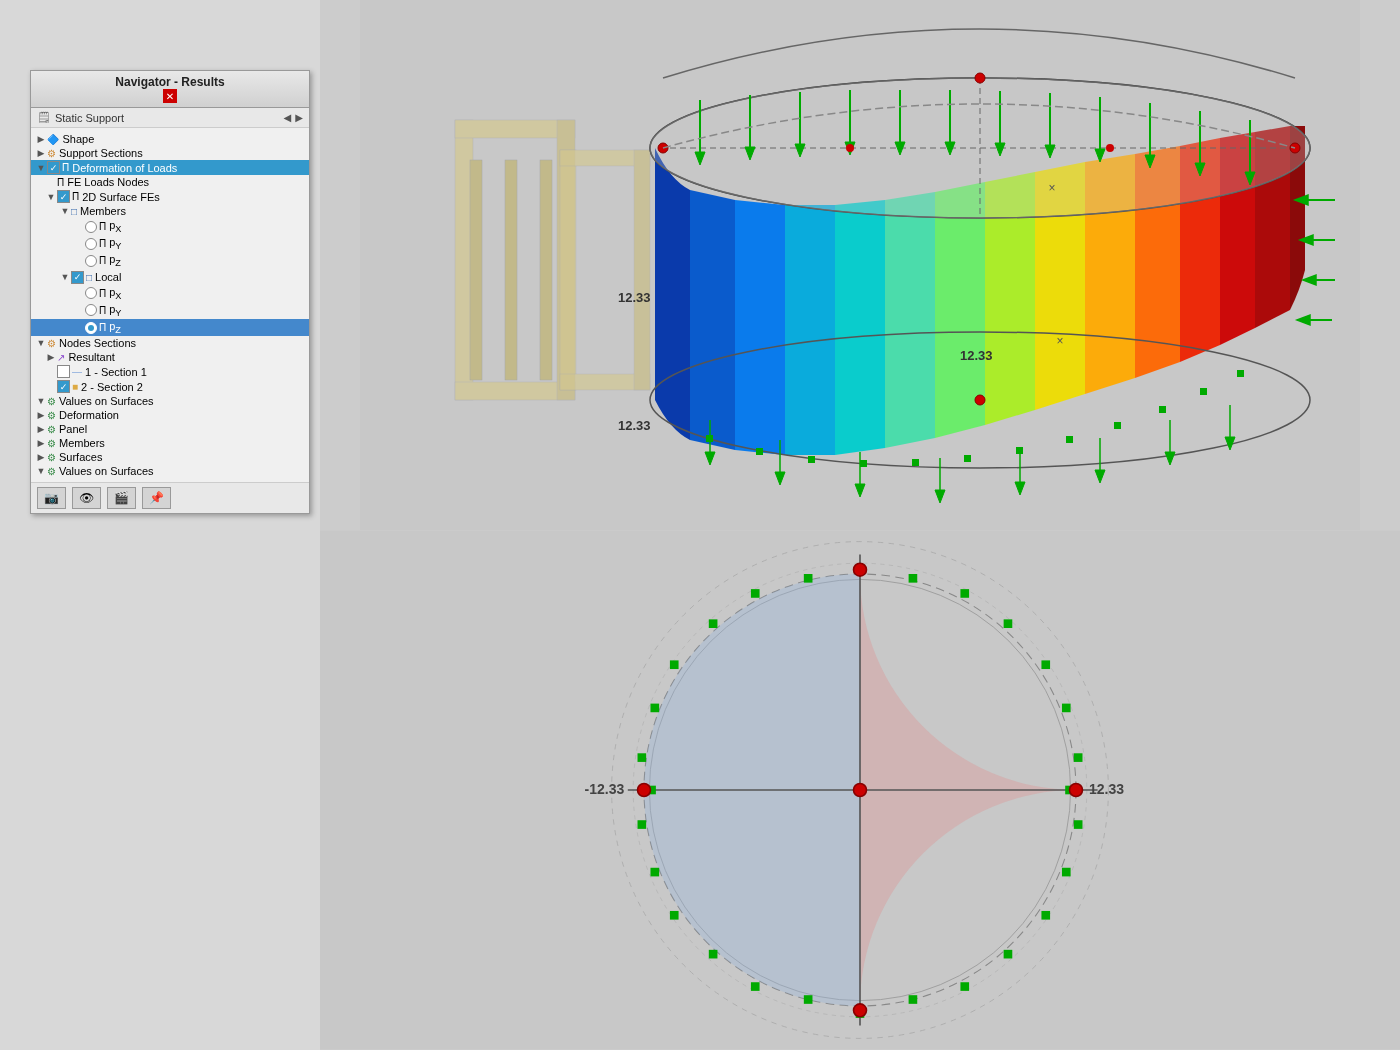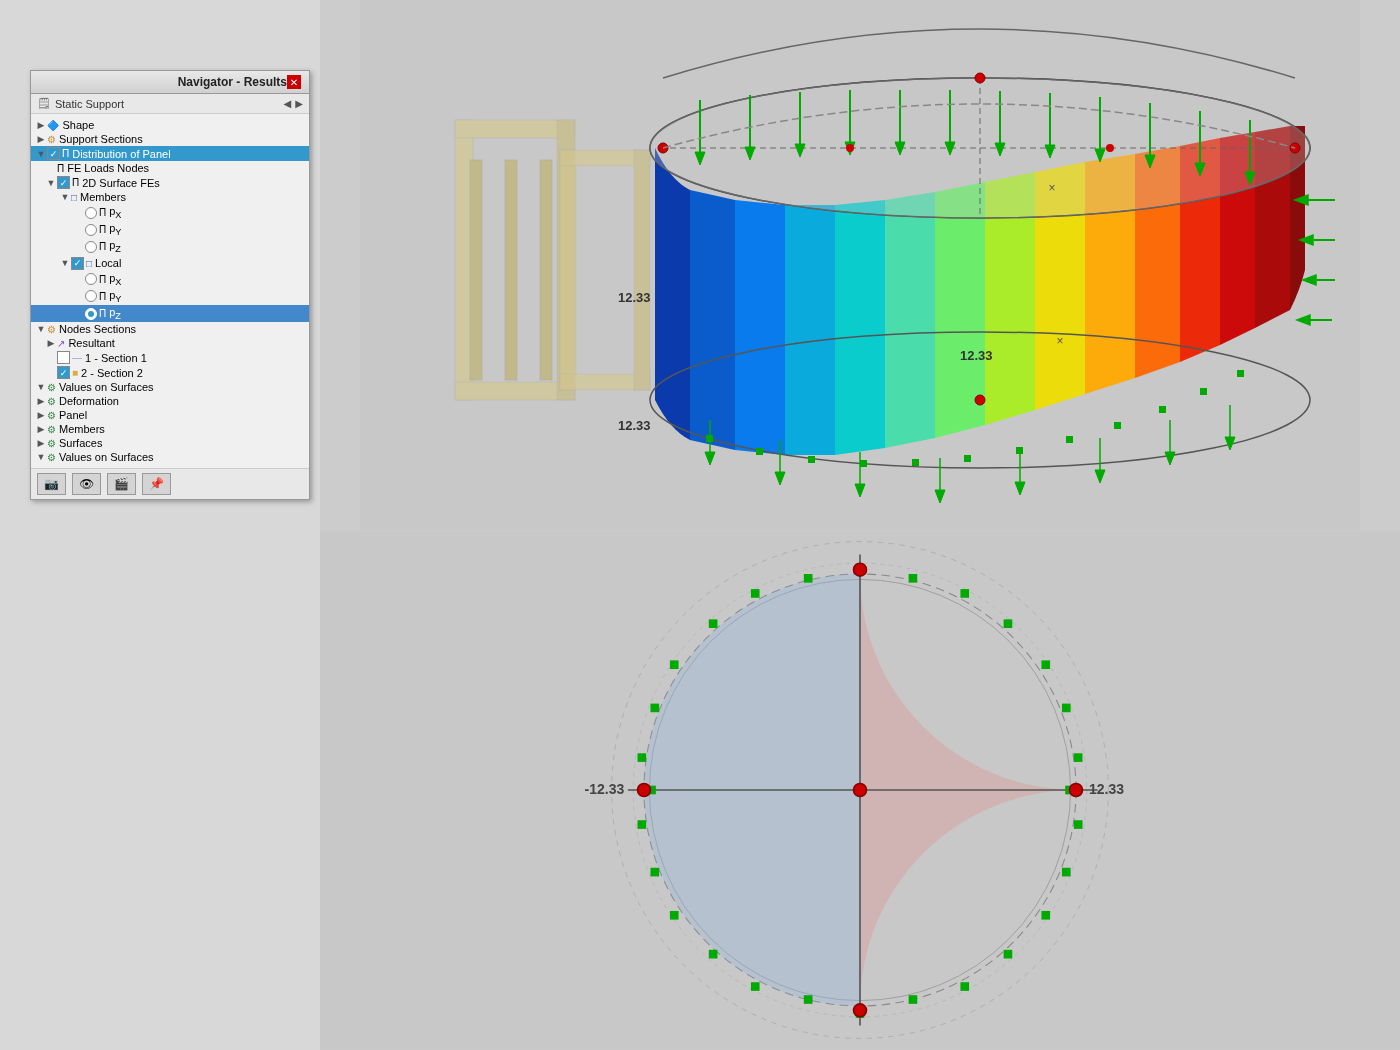--- a/index.html
+++ b/index.html
@@ -23,20 +23,21 @@
       border: 1px solid #999;
       box-shadow: 2px 2px 5px rgba(0,0,0,0.3);
     }
     #navigator-header {
       background: linear-gradient(to bottom, #e8e8e8, #d0d0d0);
       border-bottom: 1px solid #999;
       padding: 4px 8px;
       display: flex;
       align-items: center;
       justify-content: flex-end;
+      flex-direction: column;
     }
     #navigator-title {
       font-weight: bold;
       font-size: 12px;
       color: #222;
     }
     .nav-close-btn {
       background: #cc0000;
       color: white;
       border: none;
@@ -309,21 +310,21 @@
     <div class="tree-item">
       <span class="tree-expand">▶</span>
       <span class="tree-icon icon-support">⚙</span>
       <span>Support Sections</span>
     </div>
 
     <div class="tree-item selected">
       <span class="tree-expand">▼</span>
       <div class="tree-checkbox checked"></div>
       <span class="tree-icon">П</span>
-      <span>Distribution of Panel</span>
+      <span>Deformation of Loads</span>
     </div>
 
     <div class="tree-item indent-1">
       <span class="tree-expand"></span>
       <span class="tree-icon">П</span>
       <span>FE Loads Nodes</span>
     </div>
 
     <div class="tree-item indent-1">
       <span class="tree-expand">▼</span>

